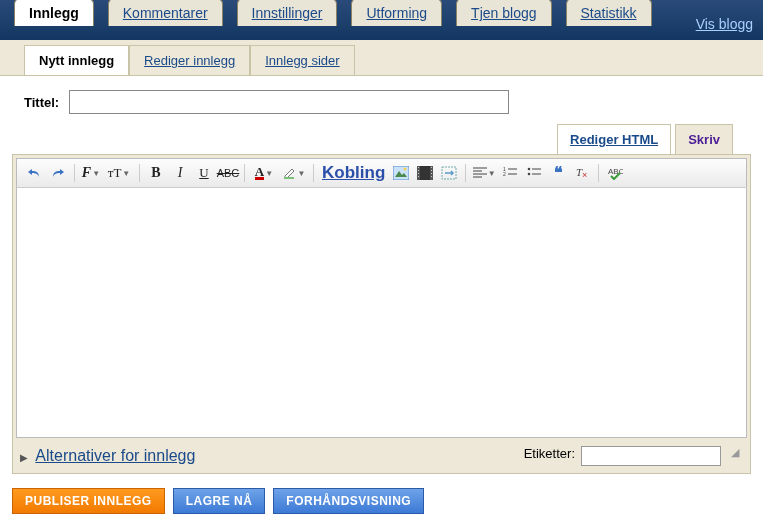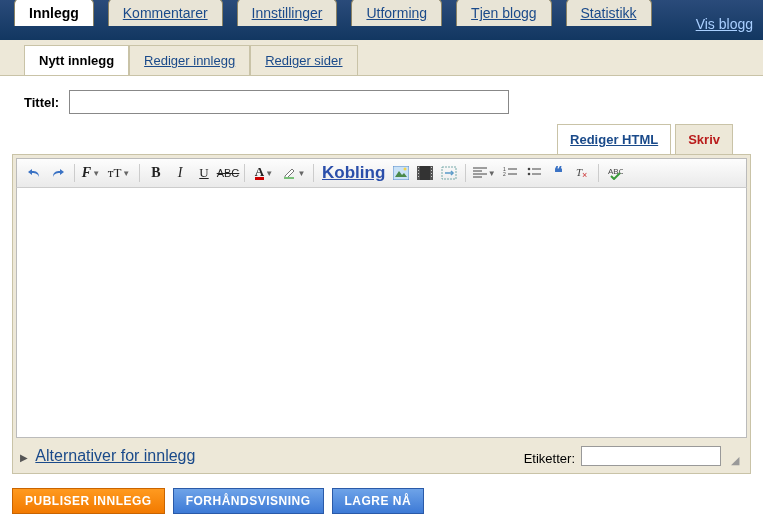--- a/index.html
+++ b/index.html
@@ -25,37 +25,37 @@
 .subtab + .subtab { border-left: 1px solid #c9c3a7; }
 
 .main { padding: 14px 12px 10px; background: #fff; border-radius: 14px; }
 
 .titlerow { display: flex; align-items: center; gap: 10px; margin-bottom: 10px; padding-left: 12px;}
 .titlelabel { font-weight: bold; }
 .titleinput { width: 440px; height: 24px; border: 1px solid #888; padding: 2px 4px; }
 
 .modetabs { display: flex; justify-content: flex-end; gap: 4px; margin-bottom: 0; padding-right: 18px; }
 .modetab { border: 1px solid #c9c3a7; border-bottom: none; padding: 7px 12px; background: #fff; color: #1a4a8a; text-decoration: underline; cursor: pointer; font-weight: bold;}
-.modetab.active { background: #ede8d8; color: #b91c1c; text-decoration: none; }
+.modetab.active { background: #ede8d8; color: #4c1d95; text-decoration: none; }
 
 .editorwrap { background: #ede8d8; border: 1px solid #c9c3a7; padding: 3px; margin: 0 0 0 0; }
 .toolbar {
   background: linear-gradient(#fdfdfd,#eaeaea); border: 1px solid #bbb; border-bottom: 1px solid #ccc;
   padding: 4px 6px; display: flex; align-items: center; gap: 2px; flex-wrap: nowrap;
 }
 .tbtn { width: 22px; height: 20px; display: flex; align-items: center; justify-content: center; border-radius: 2px; cursor: pointer; color: #285a9a; }
 .tsep { width: 1px; height: 18px; background: #ccc; margin: 0 3px; }
 .linklbl { color: #2a4eaa; text-decoration: underline; font-size: 17px; font-weight: bold; padding: 0 3px; cursor: pointer; }
 .ddarrow { font-size: 8px; color: #666; margin-left: 1px; }
 .editorarea { background: #fff; border: 1px solid #bbb; border-top: none; height: 250px; }
 
 .optionsrow { display: flex; align-items: center; justify-content: space-between; margin-top: 8px; padding: 0 4px 4px; }
 .optlink { color: #1a4a8a; text-decoration: underline; cursor: pointer; font-size: 16px; }
 .optcaret { color: #555; font-size: 10px; margin-right: 4px; }
-.etikettwrap { display: flex; align-items: flex-end; gap: 6px; }
+.etikettwrap { display: flex; align-items: flex-start; gap: 6px; }
 .etikettinput { width: 140px; height: 20px; border: 1px solid #999; padding: 1px 3px; }
 .resizegrip { width: 12px; height: 12px; margin-left: 4px; color: #999; font-size: 11px; cursor: nwse-resize; }
 
 .btnrow { display: flex; gap: 8px; margin-top: 14px; padding-left: 0; }
 .btn { border: 1px solid; padding: 5px 12px; color: #fff; font-weight: bold; font-size: 12px; letter-spacing: 0.5px; cursor: pointer; font-family: inherit; }
 .btn-orange { background: linear-gradient(#ff9a1f,#f27a00); border-color: #c96400; }
 .btn-blue { background: linear-gradient(#6ea3e8,#3d7ad6); border-color: #2a5aa8; }
 
 svg { display: block; }
 .bold { font-weight: bold; font-family: Georgia,serif; font-size: 14px; color: #222;}
@@ -77,21 +77,21 @@
     <div class="maintab">Tjen blogg</div>
     <div class="maintab">Statistikk</div>
   </div>
   <a class="visblogg">Vis blogg</a>
 </div>
 
 <div class="subtabbar">
   <div class="subtabs">
     <div class="subtab active">Nytt innlegg</div>
     <div class="subtab">Rediger innlegg</div>
-    <div class="subtab">Rediger sider</div>
+    <div class="subtab">Innlegg sider</div>
   </div>
 </div>
 
 <div class="main">
 
   <div class="titlerow">
     <span class="titlelabel">Tittel:</span>
     <input class="titleinput" type="text" value="" style="">
   </div>
 
@@ -230,17 +230,17 @@
       <div class="etikettwrap">
         <span>Etiketter:</span>
         <input class="etikettinput" type="text" value="" style="">
         <span class="resizegrip">◢</span>
       </div>
     </div>
   </div>
 
   <div class="btnrow">
     <button class="btn btn-orange">PUBLISER INNLEGG</button>
+    <button class="btn btn-blue">LAGRE NÅ</button>
     <button class="btn btn-blue">FORHÅNDSVISNING</button>
-    <button class="btn btn-blue">LAGRE NÅ</button>
   </div>
 
 </div>
 
 </body></html>

